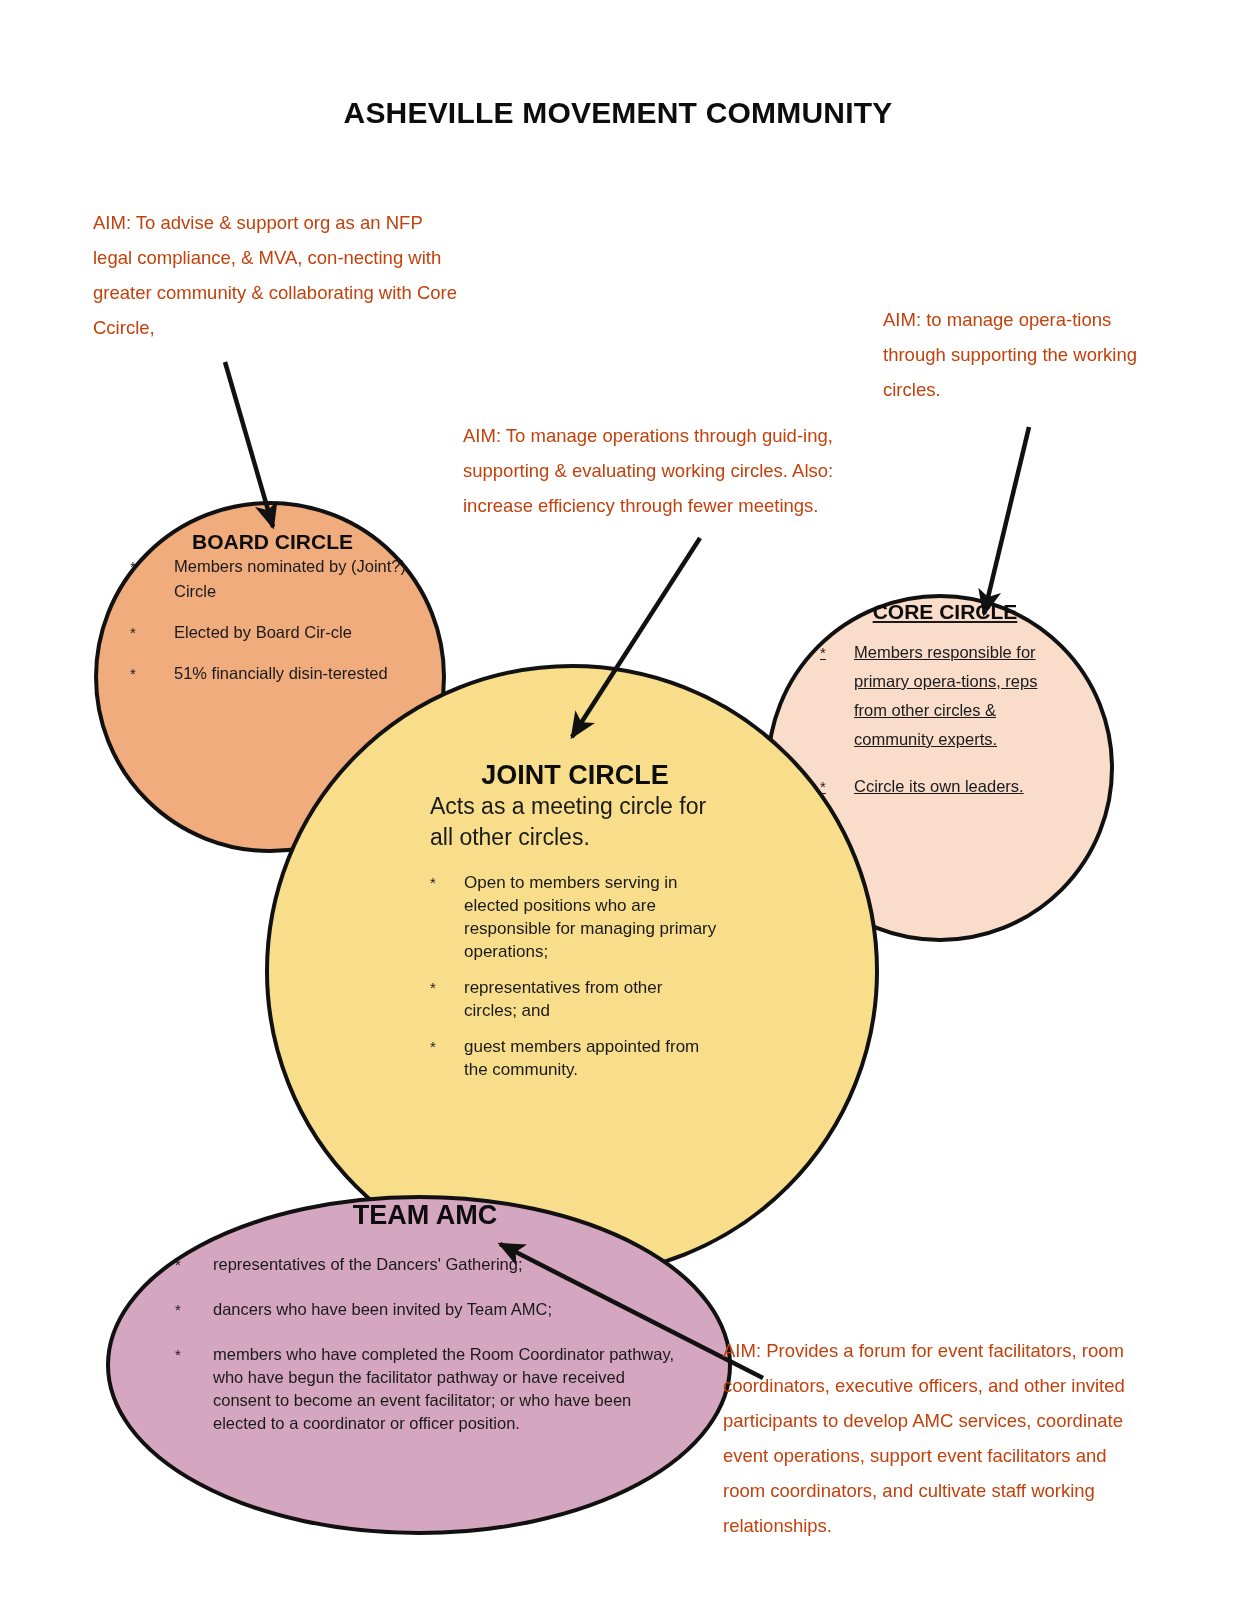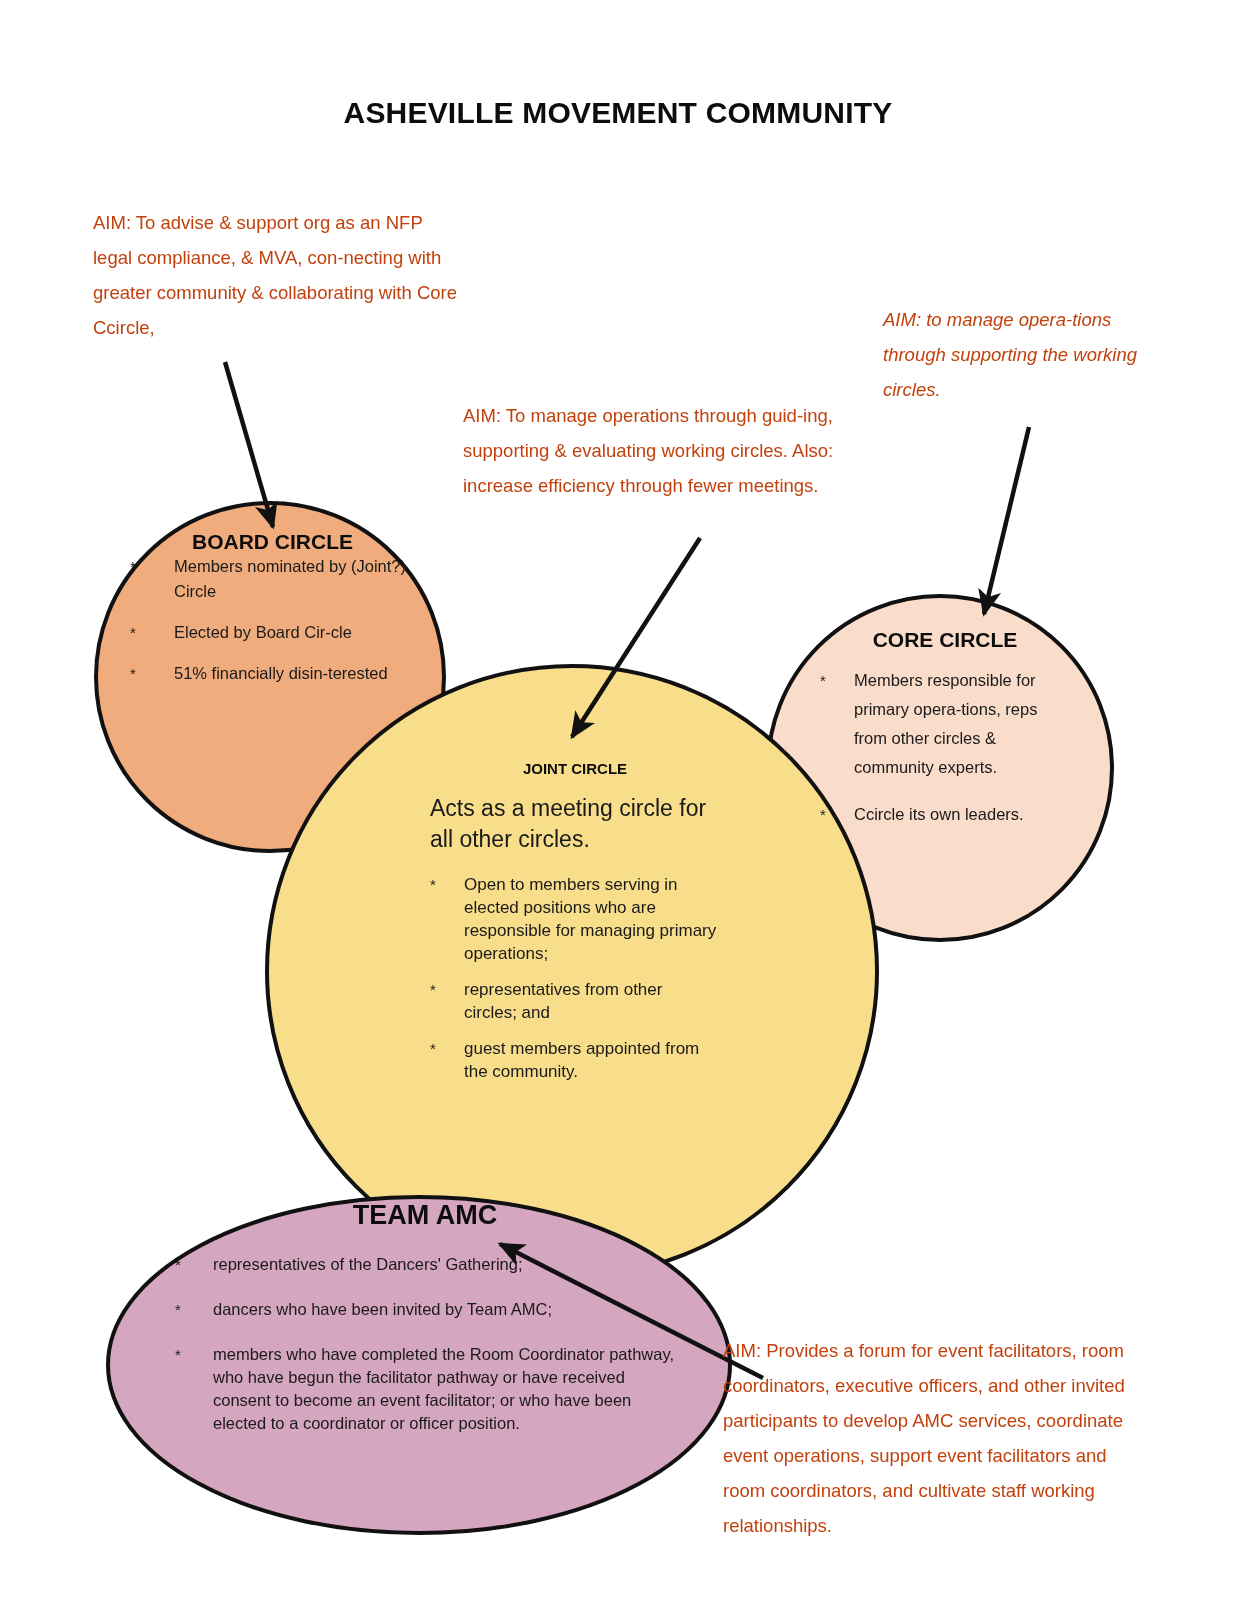--- a/index.html
+++ b/index.html
@@ -47,22 +47,22 @@
     color: #0d0d0d;
   }
 
   .aim-note {
     position: absolute;
     font-size: 18.5px;
     line-height: 35px;
     color: #c2410c;
   }
   #aim-board  { left: 93px;  top: 205px;  width: 370px; }
-  #aim-core   { left: 883px; top: 302px;  width: 260px; font-style: italic; }
-  #aim-joint  { left: 463px; top: 398px;  width: 440px; }
+  #aim-core   { left: 883px; top: 302px;  width: 260px; }
+  #aim-joint  { left: 463px; top: 418px;  width: 440px; }
   #aim-team   { left: 723px; top: 1333px; width: 420px; }
 
   .circle-block {
     position: absolute;
     box-sizing: border-box;
   }
   .circle-title {
     text-align: center;
     font-weight: bold;
     color: #0d0d0d;
@@ -83,28 +83,28 @@
   }
   .bullet-text { flex: 1 1 auto; }
 
   
   #board-block { left: 130px; top: 530px; width: 285px; }
   #board-block .circle-title { font-size: 21px; }
   #board-block .bullet-row { font-size: 16.5px; line-height: 25px; margin-bottom: 16px; }
   #board-block .bullet-star { width: 44px; font-size: 15px; }
 
   
-  #core-block { left: 820px; top: 628px; width: 250px; }
+  #core-block { left: 820px; top: 600px; width: 250px; text-decoration: underline; }
   #core-block .circle-title { font-size: 21px; margin-bottom: 14px; }
   #core-block .bullet-row { font-size: 16.5px; line-height: 29px; margin-bottom: 18px; }
   #core-block .bullet-star { width: 34px; font-size: 15px; }
 
   
   #joint-block { left: 430px; top: 760px; width: 290px; }
-  #joint-block .circle-title { font-size: 15px; margin-bottom: 16px; }
+  #joint-block .circle-title { font-size: 27px; }
   #joint-block .intro { font-size: 23px; line-height: 31px; margin-bottom: 18px; }
   #joint-block .bullet-row { font-size: 17px; line-height: 23px; margin-bottom: 13px; }
   #joint-block .bullet-star { width: 34px; font-size: 15px; }
 
   
   #team-block { left: 175px; top: 1200px; width: 500px; }
   #team-block .circle-title { font-size: 27px; margin-bottom: 22px; }
   #team-block .bullet-row { font-size: 16.5px; line-height: 23px; margin-bottom: 22px; }
   #team-block .bullet-star { width: 38px; font-size: 15px; }
   #team-block .bullet-row.dense { line-height: 23px; margin-bottom: 0; }

